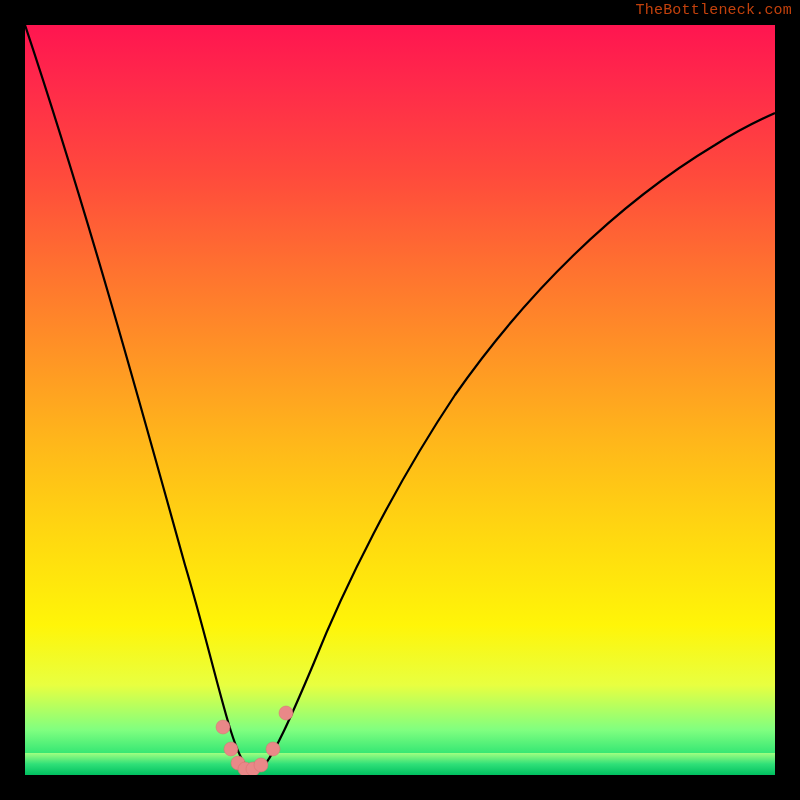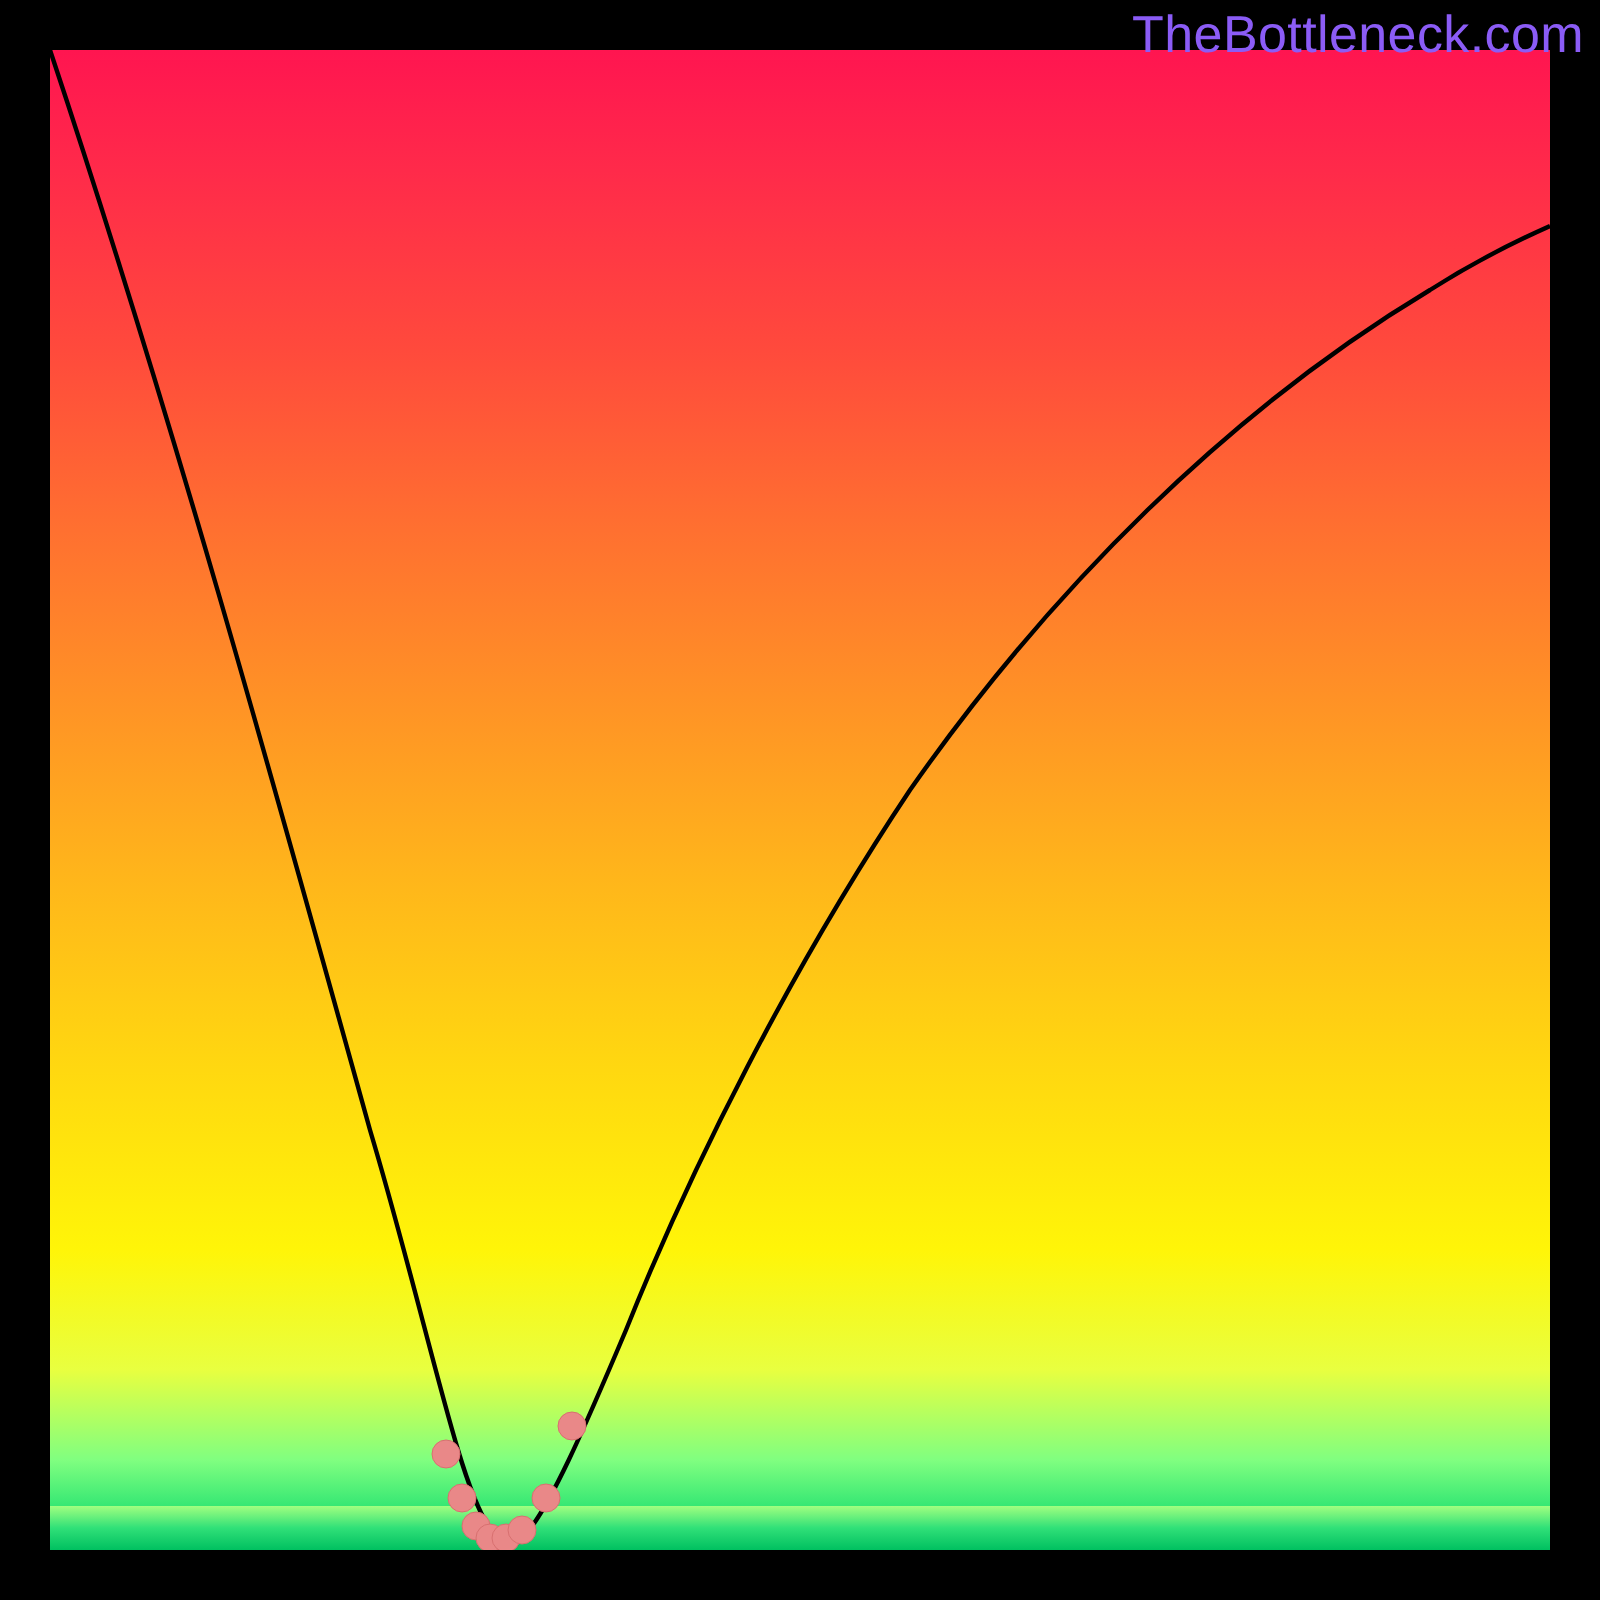--- a/index.html
+++ b/index.html
@@ -56,24 +56,25 @@
     position: absolute;
     left: 0;
     top: 0;
     width: 100%;
     height: 100%;
   }
   .watermark {
     position: absolute;
     top: 2px;
     right: 8px;
-    color: #8b5cf6;
-    font-size: 26px;
+    color: #c2410c;
+    font-size: 15px;
     font-weight: 400;
     letter-spacing: 0.2px;
+    font-family: Liberation Mono, monospace;
   }
 </style>
 </head>
 <body>
 
 <div class="canvas">
 
   <div class="plot-area">
     <div class="green-base"></div>
 

